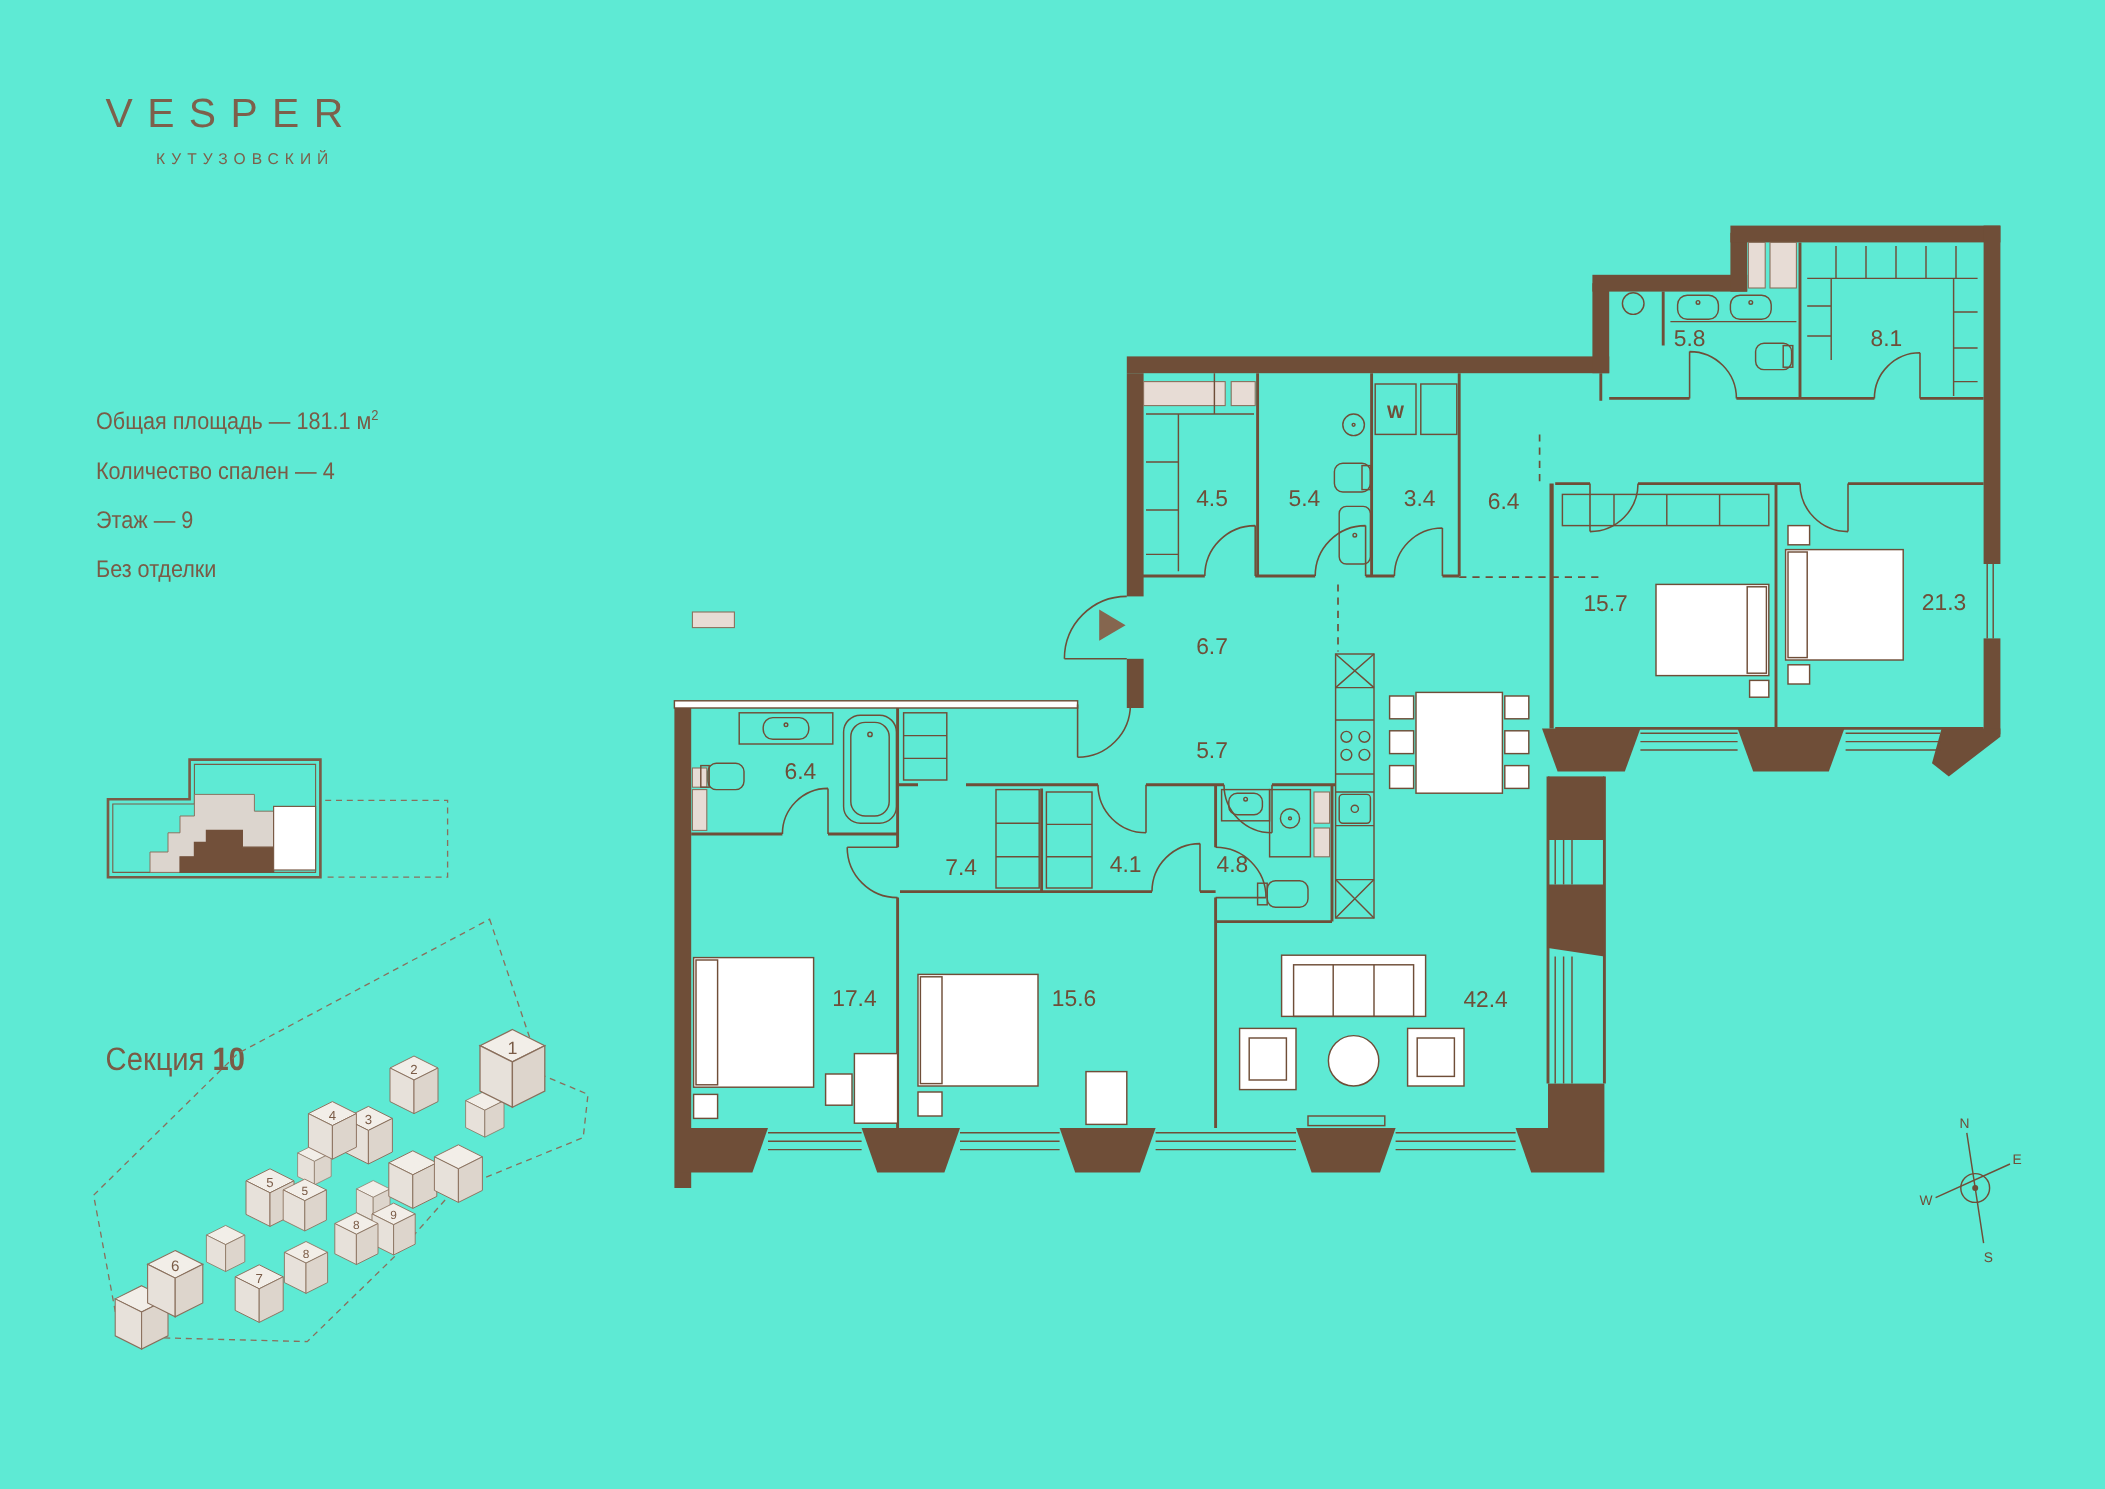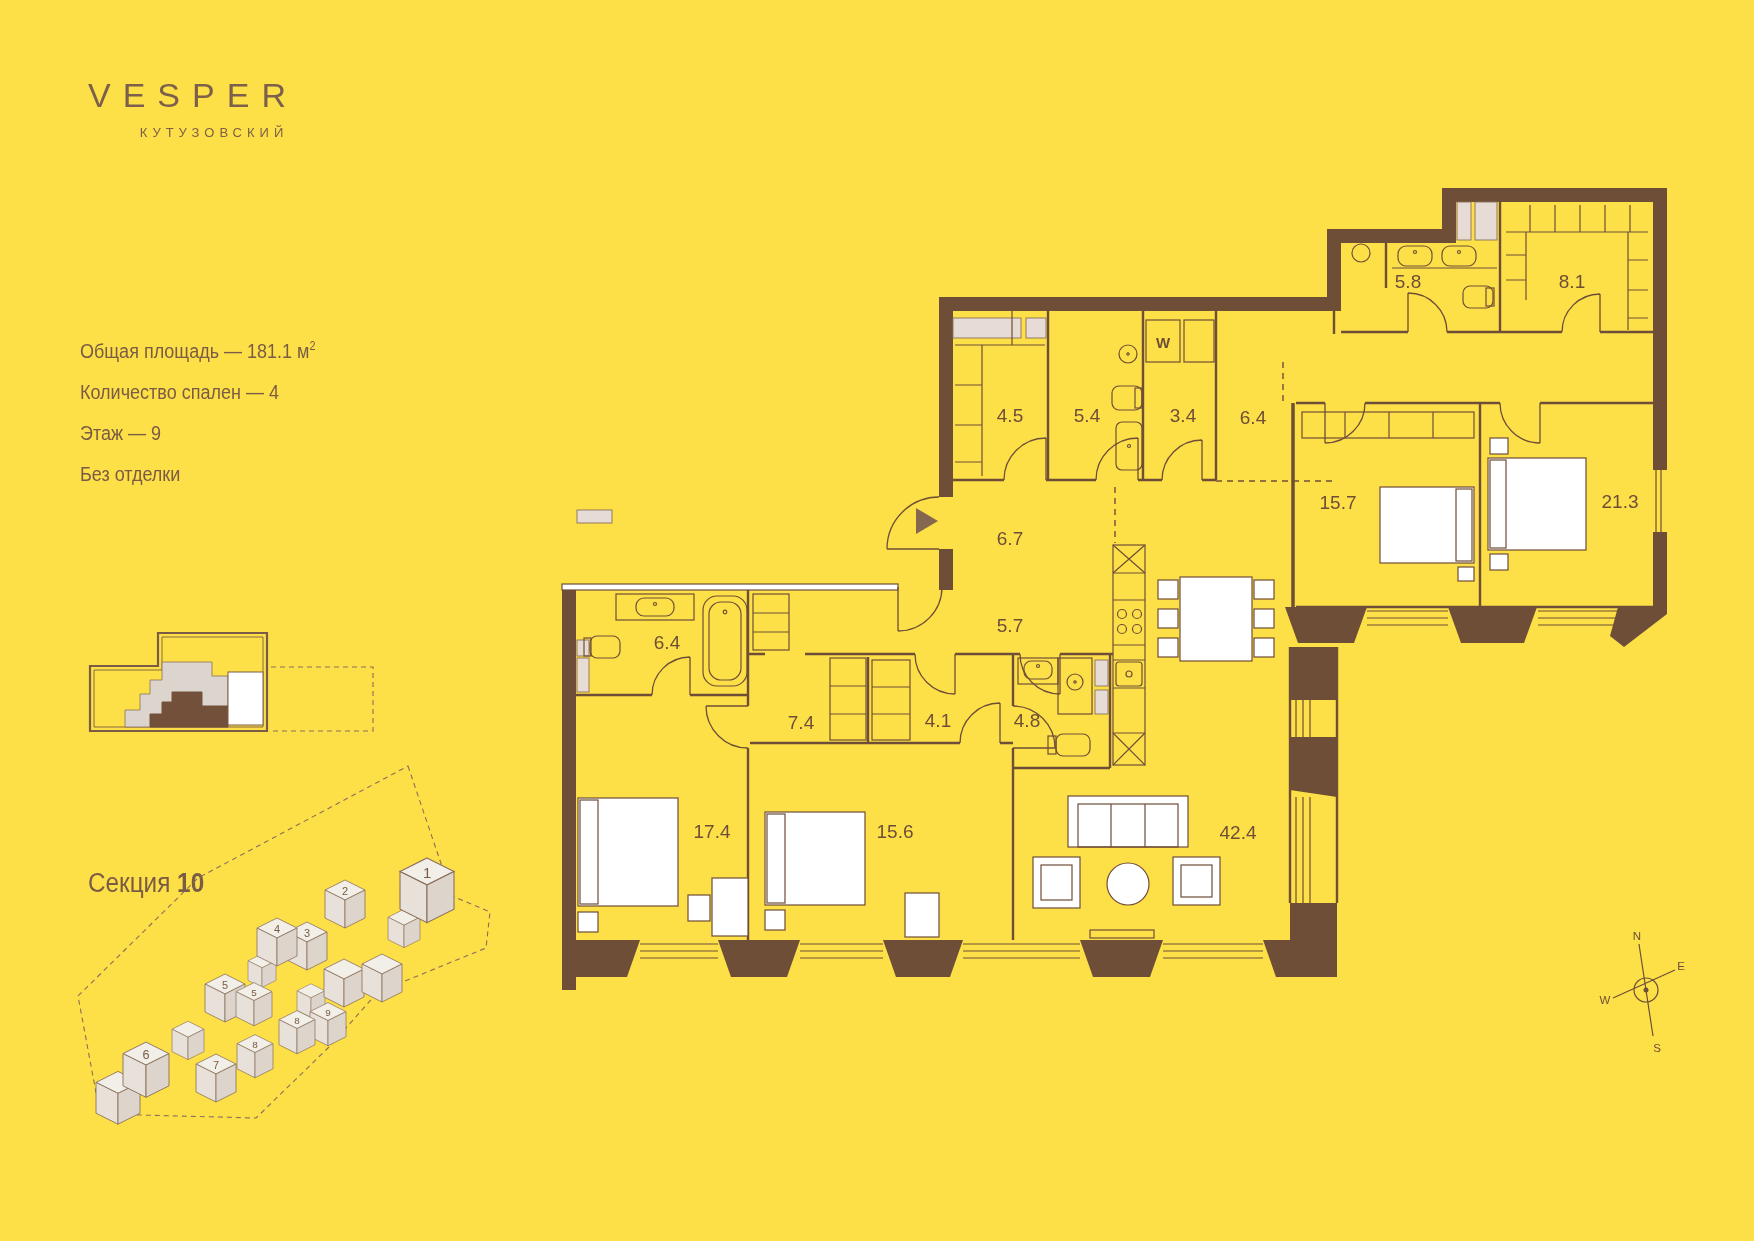--- a/index.html
+++ b/index.html
@@ -1,21 +1,21 @@
 <!DOCTYPE html>
 <html><head>
 <meta charset="utf-8">
 <style>
   html,body{margin:0;padding:0;background:#ffffff;}
-  .page{position:relative;width:1754px;height:1241px;background:#fde047;overflow:hidden;
+  .page{position:relative;width:1754px;height:1241px;background:#5eead4;overflow:hidden;
         font-family:"Liberation Sans", sans-serif;color:#7A5B46;}
   
   .brand{position:absolute;left:88px;top:76px;}
   .brand-name{font-size:34px;font-weight:400;letter-spacing:12px;color:#7D604B;}
-  .brand-sub{font-size:13px;font-weight:400;letter-spacing:5px;color:#7D604B;margin-top:10px;margin-left:42px;text-align:center;}
+  .brand-sub{font-size:13px;font-weight:400;letter-spacing:5px;color:#7D604B;margin-top:10px;margin-left:42px;}
   .unit{position:absolute;left:78px;top:196px;}
   .unit-code{font-size:64px;font-weight:600;color:#7A5B46;transform:scaleX(.78);transform-origin:left center;letter-spacing:0;}
   .unit-type{font-size:20px;letter-spacing:1.5px;margin-top:14px;margin-left:2px;color:#7A5B46;}
   .specs{position:absolute;left:80px;top:326px;font-size:20px;line-height:41px;color:#7A5B46;
          transform:scaleX(.9);transform-origin:left top;}
   .specs sup{font-size:12px;}
   .section-title{position:absolute;left:88px;top:868px;font-size:27px;color:#7A5B46;
                  transform:scaleX(.9);transform-origin:left top;}
   .section-title b{font-weight:700;}
   

